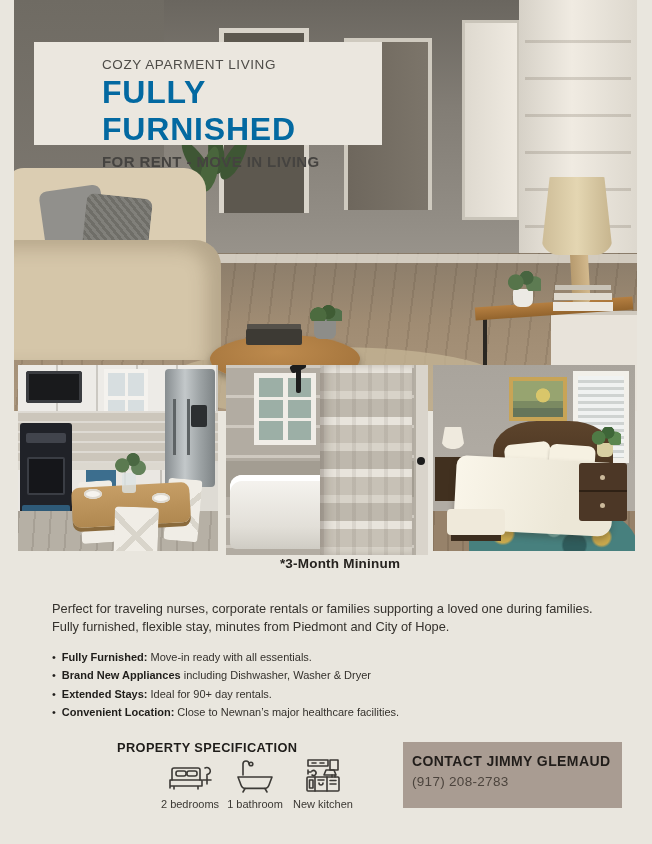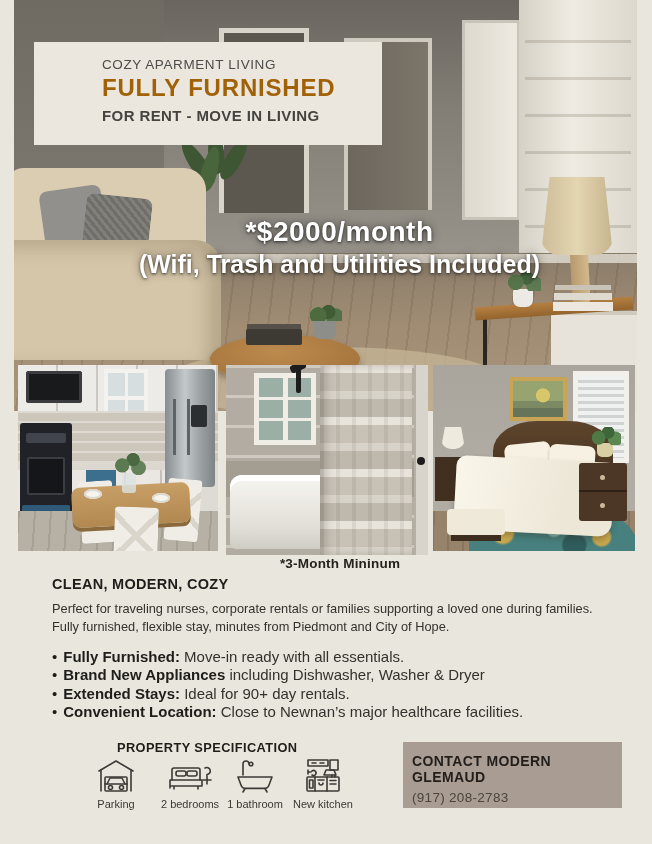--- a/index.html
+++ b/index.html
@@ -56,21 +56,21 @@
   .lr-console-books { right:24px; bottom:100px; width:60px; height:9px; background:#ece8e0; box-shadow:0 -10px 0 -1px #dfdacf, 0 -19px 0 -2px #c9c3b7; }
   .lr-console-plant { right:104px; bottom:104px; width:20px; height:18px; background:#eceae4; border-radius:3px 3px 7px 7px; }
   .lr-console-plant:before { content:""; position:absolute; left:-8px; top:-20px; width:36px; height:22px;
     background:radial-gradient(circle at 30% 60%, #56744a 26%, transparent 29%),
                radial-gradient(circle at 60% 40%, #476540 26%, transparent 29%),
                radial-gradient(circle at 82% 72%, #5d7b52 24%, transparent 27%); }
 
   
   #hero-box { left:20px; top:42px; width:348px; height:103px; background:#ebe7df; padding:15px 10px 0 68px; }
   #hero-eyebrow { font-size:13.5px; letter-spacing:.6px; color:#4e4c48; font-weight:500; }
-  #hero-title { font-size:24px; font-weight:800; letter-spacing:.8px; color:#a16207; margin-top:2px; }
+  #hero-title { font-size:32px; font-weight:800; letter-spacing:.8px; color:#0369a1; margin-top:2px; }
   #hero-subtitle { font-size:15px; font-weight:700; letter-spacing:.4px; color:#454340; margin-top:5px; }
   #price-block { left:14px; top:216px; width:623px; text-align:center; color:#ffffff;
     text-shadow:0 1px 3px rgba(0,0,0,.65), 0 0 10px rgba(0,0,0,.45); }
   #price-line1 { font-size:28px; font-weight:800; letter-spacing:.5px; }
   #price-line2 { font-size:25px; font-weight:800; margin-top:2px; }
 
   
   #kitchen-photo { left:18px; top:365px; width:200px; height:186px; background:#dedbd4; }
   .k-upper { left:0; top:0; right:0; height:46px; background:#edebe7;
     background-image:repeating-linear-gradient(90deg, transparent 0 38px, rgba(140,135,125,.35) 38px 40px); }
@@ -150,21 +150,21 @@
                      radial-gradient(circle at 50% 40%, #7fb3ab 8%, transparent 10%),
                      radial-gradient(circle at 78% 60%, #c9a94e 6%, transparent 8%),
                      radial-gradient(circle at 62% 80%, #2f5c5c 10%, transparent 12%); }
 
   #gallery-caption { left:14px; top:556px; width:652px; text-align:center; font-size:13.5px; font-weight:600; color:#26231f; letter-spacing:.2px; }
 
   
   #details-heading { left:52px; top:576px; font-size:14.5px; font-weight:800; letter-spacing:.3px; color:#1f1d1a; }
   #details-desc { left:52px; top:600px; width:548px; font-size:12.8px; line-height:1.42; color:#34312c; }
   #bullet-list { left:52px; top:648px; width:560px; list-style:none; }
-  #bullet-list li { font-size:15px; line-height:18.3px; color:#34312c; }
+  #bullet-list li { font-size:11px; line-height:18.3px; color:#34312c; }
   #bullet-list li:before { content:"•"; margin-right:6px; color:#1f1d1a; }
   #bullet-list b { color:#1f1d1a; }
 
   
   #specs-heading { left:117px; top:740px; font-size:12.8px; font-weight:800; letter-spacing:.4px; color:#1f1d1a; }
   .spec-item { position:absolute; top:758px; width:78px; text-align:center; }
   .spec-item svg { display:block; margin:0 auto; }
   .spec-label { display:block; margin-top:4px; font-size:11px; color:#3b3833; }
 
   
@@ -209,24 +209,20 @@
     <div class="abs lr-lamp-shade"></div>
     <div class="abs lr-console-books"></div>
     <div class="abs lr-console-plant"></div>
 
     <div id="hero-box" class="abs">
       <div id="hero-eyebrow">COZY APARMENT LIVING</div>
       <div id="hero-title">FULLY FURNISHED</div>
       <div id="hero-subtitle">FOR RENT - MOVE IN LIVING</div>
     </div>
 
-    <div id="price-block" class="abs">
-      <div id="price-line1">*$2000/month</div>
-      <div id="price-line2">(Wifi, Trash and Utilities Included)</div>
-    </div>
   </div>
 
   <div id="kitchen-photo" class="photo">
     <div class="abs k-upper"></div>
     <div class="abs k-micro"></div>
     <div class="abs k-window"></div>
     <div class="abs k-splash"></div>
     <div class="abs k-counter"></div>
     <div class="abs k-lower"></div>
     <div class="abs k-sink-cab"></div>
@@ -268,44 +264,31 @@
     <div class="abs bd-bench"></div>
     <div class="abs bd-plant"></div>
     <div class="abs bd-stand-r">
       <span class="bd-knob" style="position:absolute;left:21px;top:12px;"></span>
       <span class="bd-knob" style="position:absolute;left:21px;top:40px;"></span>
     </div>
   </div>
 
   <div id="gallery-caption" class="abs">*3-Month Mininum</div>
 
-  <div id="details-heading" class="abs">CLEAN, MODERN, COZY</div>
   <div id="details-desc" class="abs">Perfect for traveling nurses, corporate rentals or families supporting a loved one during families. Fully furnished, flexible stay, minutes from Piedmont and City of Hope.</div>
 
   <ul id="bullet-list" class="abs">
     <li><b>Fully Furnished:</b><span> Move-in ready with all essentials.</span></li>
     <li><b>Brand New Appliances</b><span> including Dishwasher, Washer &amp; Dryer</span></li>
     <li><b>Extended Stays:</b><span> Ideal for 90+ day rentals.</span></li>
     <li><b>Convenient Location:</b><span> Close to Newnan’s major healthcare facilities.</span></li>
   </ul>
 
   <div id="specs-heading" class="abs">PROPERTY SPECIFICATION</div>
 
-  <div class="spec-item" style="left:77px;">
-    <svg width="40" height="36" viewBox="0 0 40 36" fill="none" stroke="#3c3a36" stroke-width="1.6" stroke-linecap="round" stroke-linejoin="round">
-      <path d="M3 13 L20 3 L37 13"></path>
-      <path d="M5 12 V33 M35 12 V33"></path>
-      <rect x="9" y="19" width="22" height="14" rx="1"></rect>
-      <path d="M11 26 L14 20 H26 L29 26"></path>
-      <path d="M9 26 H31"></path>
-      <circle cx="14.5" cy="29.5" r="2"></circle>
-      <circle cx="25.5" cy="29.5" r="2"></circle>
-    </svg>
-    <span class="spec-label">Parking</span>
-  </div>
 
   <div class="spec-item" style="left:151px;">
     <svg width="44" height="36" viewBox="0 0 44 36" fill="none" stroke="#3c3a36" stroke-width="1.6" stroke-linecap="round" stroke-linejoin="round">
       <path d="M4 22 V12 a2 2 0 0 1 2-2 h24 a2 2 0 0 1 2 2 v10"></path>
       <rect x="8" y="13" width="10" height="5" rx="2"></rect>
       <rect x="19" y="13" width="10" height="5" rx="2"></rect>
       <path d="M2 22 H34 V28 M2 22 V30 M6 28 V31 M30 28 V31 M2 28 H34"></path>
       <path d="M37 10 a3.5 3.5 0 1 1 2 6.5 V22 M35 22 h8 M39 26 v-4"></path>
     </svg>
     <span class="spec-label">2 bedrooms</span>
@@ -331,17 +314,17 @@
       <rect x="5" y="19" width="32" height="14" rx="1"></rect>
       <path d="M13 19 v14 M25 19 v14"></path>
       <rect x="7.5" y="22" width="3.5" height="8"></rect>
       <path d="M16 22 h6 M17 25 a2 2 0 1 0 4 0"></path>
       <path d="M28 22.5 h6 M28 26 h6 M30 19 v-2 m3 2 v-2"></path>
     </svg>
     <span class="spec-label">New kitchen</span>
   </div>
 
   <div id="contact-box" class="abs">
-    <div id="contact-name">CONTACT MODERN GLEMAUD</div>
+    <div id="contact-name">CONTACT JIMMY GLEMAUD</div>
     <div id="contact-phone">(917) 208-2783</div>
   </div>
 
 </div>
 
 </body></html>

